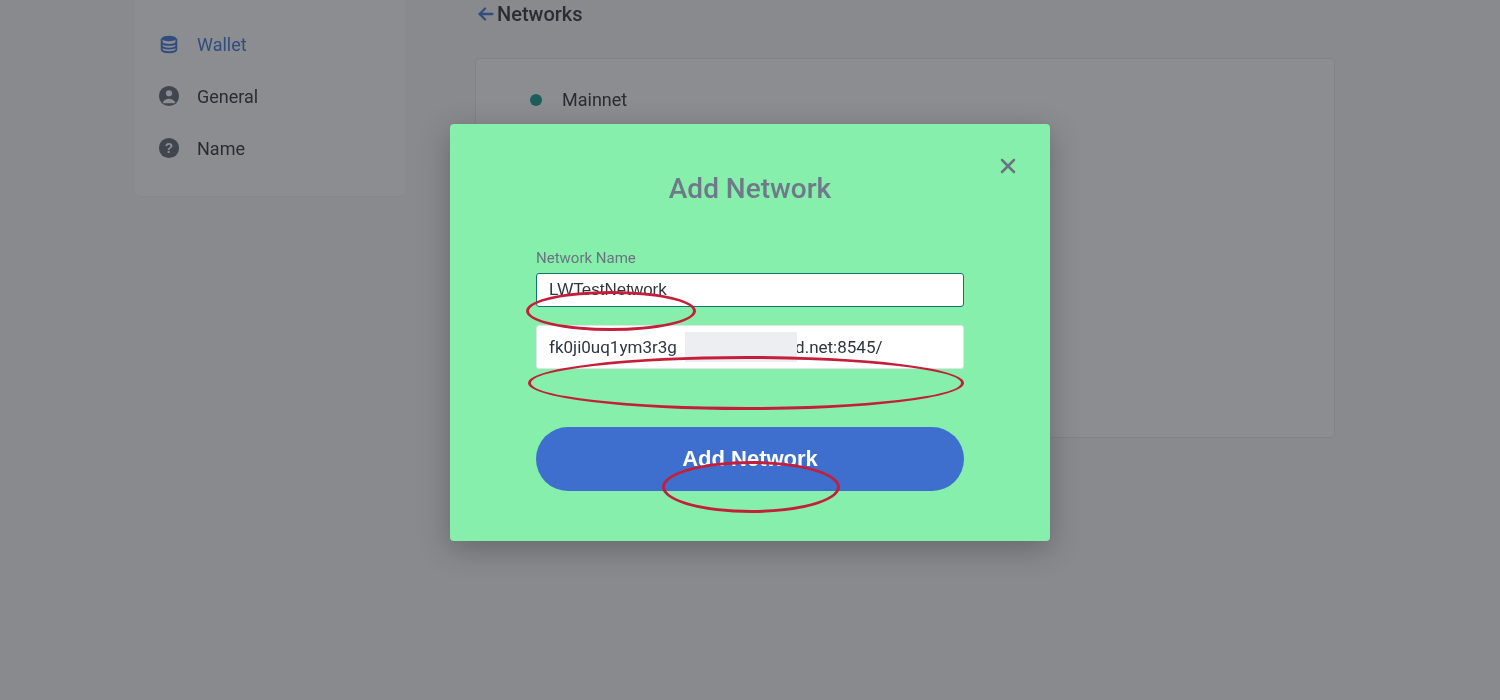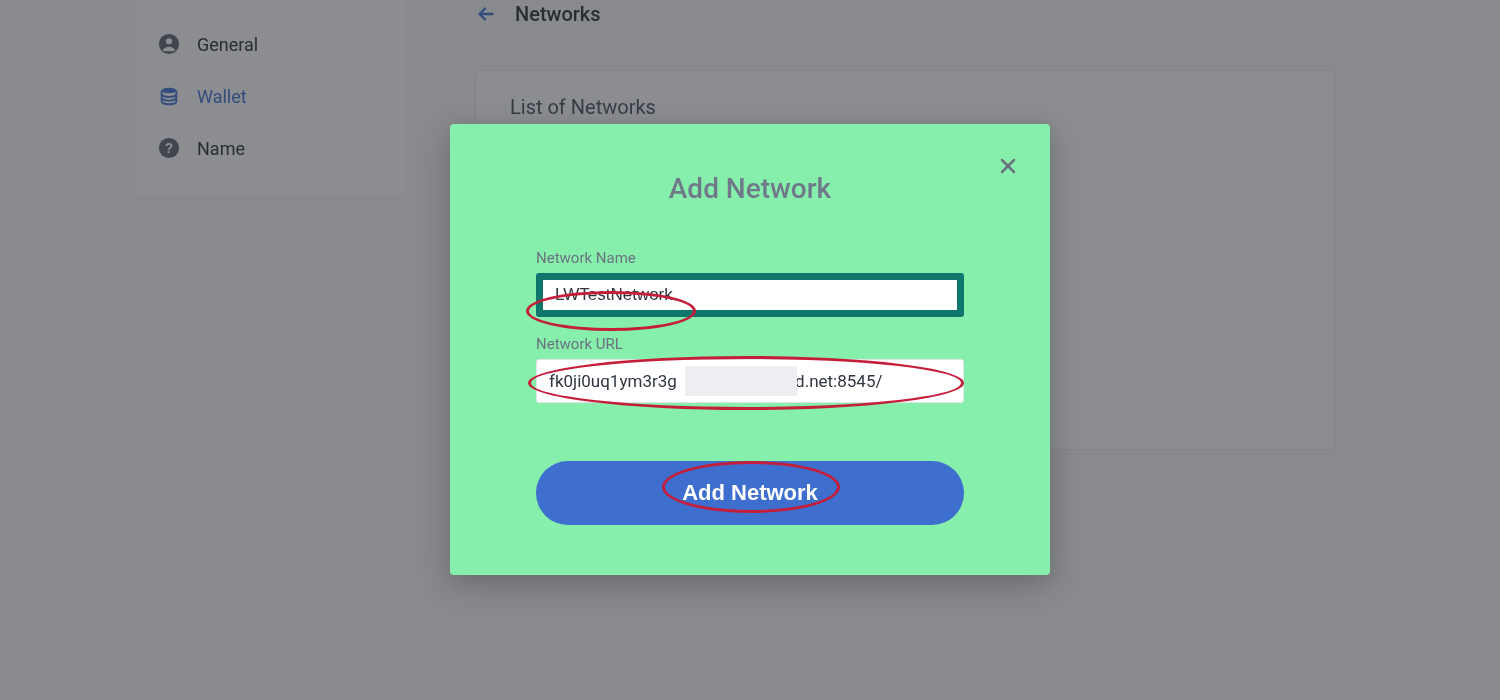--- a/index.html
+++ b/index.html
@@ -41,25 +41,24 @@
     .sidebar-item .icon-wrap { width: 24px; height: 24px; display:flex; align-items:center; justify-content:center; color:#5c6270;}
     .sidebar-item.active .icon-wrap { color:#3b72d1; }
     .main {
       flex: 1;
       padding-left: 70px;
       padding-top: 0;
     }
     .main-header {
       display: flex;
       align-items: center;
-      gap: 18px;
       color: #2b2f36;
       font-size: 20px;
       font-weight: 500;
-      margin-bottom: 44px;
+      margin-bottom: 32px;
       padding-top: 2px;
     }
     .back-arrow { color:#3b72d1; width:22px; height:22px; display:flex; align-items:center; justify-content:center; cursor:pointer;}
     .panel {
       width: 860px;
       background: #f7f8fa;
       border: 1px solid #e1e3e8;
       border-radius: 4px;
       padding: 24px 34px;
       height: 380px;
@@ -83,21 +82,21 @@
     .modal-close {
       position:absolute; top:28px; right:28px; width:28px; height:28px; color:#6b7280; cursor:pointer;
       display:flex; align-items:center; justify-content:center;
     }
     .modal-title {
       text-align:center; font-size:28px; color:#70798a; font-weight:500; margin-bottom:44px;
     }
     .form-group { margin-bottom: 18px; margin-top: 6px; }
     .form-label { color:#6b7280; font-size:15px; margin-bottom:6px; display:block; }
     .text-input {
-      width:100%; height:44px; border:7px solid #0f766e; border-radius:3px;
+      width:100%; height:34px; border:1px solid #0f766e; border-radius:3px;
       padding: 0 12px; font-size:17px; color:#303540; outline:none; background:#fff;
     }
     .url-input {
       width:100%; height:44px; border:1px solid #e2e4e9; border-radius:3px;
       padding: 0 12px; font-size:17px; color:#303540; outline:none; background:#fff;
       font-family: inherit;
     }
     .redacted-segment {
       position:absolute; background:#eceef1; height:30px; width:112px; top:7px; left:149px;
       pointer-events:none;
@@ -113,64 +112,63 @@
     }
     .annot1 { width:170px; height:40px; left:76px; top:167px; }
     .annot2 { width:436px; height:54px; left:78px; top:232px; }
     .annot3 { width:178px; height:52px; left:212px; top:337px; }
   </style>
 </head>
 <body>
 
 <div class="page">
   <div class="sidebar">
-    <div class="sidebar-item">
-      <span class="icon-wrap">
-        <svg viewBox="0 0 24 24" width="22" height="22" fill="currentColor">
-            <circle cx="12" cy="12" r="11" fill="#5c6270"></circle>
-            <circle cx="12" cy="9" r="3.4" fill="#f7f8fa"></circle>
-            <path d="M5 20c1-4 5-5 7-5s6 1 7 5" fill="#f7f8fa"></path>
-          </svg>
-      </span>
-      <span>General</span>
-    </div>
     <div class="sidebar-item active">
       <span class="icon-wrap">
         <svg viewBox="0 0 24 24" width="22" height="22" fill="currentColor">
             <ellipse cx="12" cy="6" rx="8" ry="3"></ellipse>
             <path d="M4 6v4c0 1.7 3.6 3 8 3s8-1.3 8-3V6" fill="none" stroke="currentColor" stroke-width="2"></path>
             <path d="M4 10v4c0 1.7 3.6 3 8 3s8-1.3 8-3v-4" fill="none" stroke="currentColor" stroke-width="2"></path>
             <path d="M4 14v4c0 1.7 3.6 3 8 3s8-1.3 8-3v-4" fill="none" stroke="currentColor" stroke-width="2"></path>
           </svg>
       </span>
       <span>Wallet</span>
     </div>
     <div class="sidebar-item">
       <span class="icon-wrap">
+        <svg viewBox="0 0 24 24" width="22" height="22" fill="currentColor">
+            <circle cx="12" cy="12" r="11" fill="#5c6270"></circle>
+            <circle cx="12" cy="9" r="3.4" fill="#f7f8fa"></circle>
+            <path d="M5 20c1-4 5-5 7-5s6 1 7 5" fill="#f7f8fa"></path>
+          </svg>
+      </span>
+      <span>General</span>
+    </div>
+    <div class="sidebar-item">
+      <span class="icon-wrap">
         <svg viewBox="0 0 24 24" width="22" height="22" fill="#5c6270">
             <circle cx="12" cy="12" r="11"></circle>
             <text x="12" y="17" text-anchor="middle" font-size="15" font-weight="700" fill="#f7f8fa" font-family="Arial">?</text>
           </svg>
       </span>
       <span>Name</span>
     </div>
   </div>
 
   <div class="main">
     <div class="main-header">
       <span class="back-arrow">
         <svg viewBox="0 0 24 24" width="22" height="22" fill="none" stroke="#3b72d1" stroke-width="2.5" stroke-linecap="round" stroke-linejoin="round">
             <path d="M19 12H5"></path>
             <path d="M11 18l-6-6 6-6"></path>
           </svg>
       </span>
       <span>Networks</span>
     </div>
     <div class="panel">
-      <div class="panel-title">List of Networks</div>
       <div class="net-item">
         <span class="dot"></span>
         <span>Mainnet</span>
       </div>
     </div>
   </div>
 </div>
 
 <div class="overlay">
   <div class="modal">
@@ -180,21 +178,20 @@
         </svg>
     </div>
     <div class="modal-title">Add Network</div>
 
     <div class="form-group">
       <label class="form-label">Network Name</label>
       <input class="text-input" type="text" value="LWTestNetwork" style="">
     </div>
 
     <div class="form-group">
-      <label class="form-label">Network URL</label>
       <div class="url-wrap">
         <input class="url-input" type="text" value="fk0ji0uq1ym3r3g               .bccloud.net:8545/" style="">
         <div class="redacted-segment"></div>
       </div>
     </div>
 
     <button class="primary-btn">Add Network</button>
 
     <div class="annot annot1"></div>
     <div class="annot annot2"></div>

